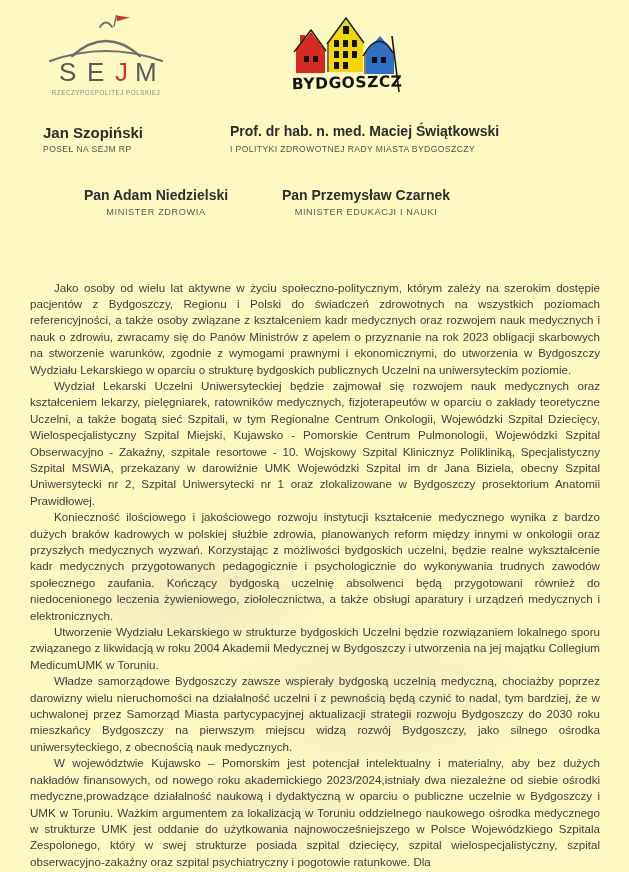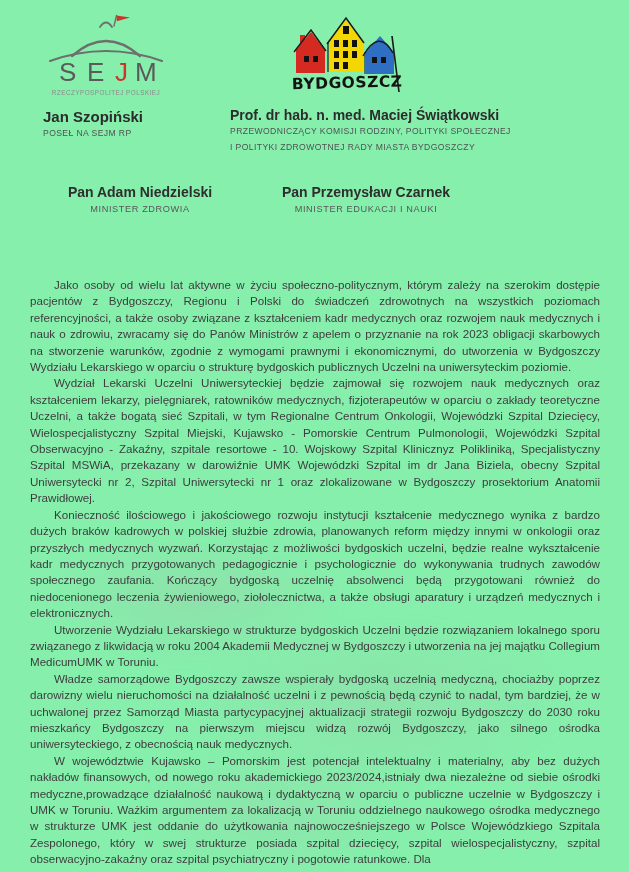--- a/index.html
+++ b/index.html
@@ -1,33 +1,33 @@
 <!DOCTYPE html>
 <html lang="pl"><head>
 <meta charset="utf-8">
 <style>
   html,body { margin:0; padding:0; background:#ffffff; }
   .page {
-    position:relative; width:629px; height:872px; background:#86efac;
+    position:relative; width:629px; height:872px; background:#fef9c3;
     font-family:"Liberation Sans", sans-serif; overflow:hidden;
     color:#3d3d3d;
   }
   
   .header { display:flex; padding-top:14px; position:relative; z-index:1; }
   .hcol-left  { margin-left:43px; width:187px; }
   .hcol-right { width:370px; }
   .logo-sejm { display:block; margin-left:2px; }
   .logo-byd  { display:block; margin-left:62px; }
-  .sender-name  { font-size:15px; font-weight:bold; color:#2c2c2c; margin-top:8px; line-height:18px; }
+  .sender-name  { font-size:15px; font-weight:bold; color:#2c2c2c; margin-top:24px; line-height:18px; }
   .hcol-right .sender-name { font-size:14px; }
   .sender-role  { font-size:8.6px; color:#515151; letter-spacing:0.4px; line-height:11.5px; margin-top:2px; }
   
   .recipients { position:relative; height:54px; margin-top:30px; z-index:1; }
   .recipient  { position:absolute; text-align:center; width:240px; }
-  .recipient.left  { left:20px; }
+  .recipient.left  { left:36px; }
   .recipient.right { left:246px; }
   .recipient-name  { font-size:14px; font-weight:bold; color:#2e2e2e; line-height:18px; }
   .recipient-title { font-size:9.2px; color:#575757; letter-spacing:0.6px; margin-top:3px; }
   
   .letter-body {
     position:relative; z-index:1;
     margin:40px 29px 0 30px;
     font-size:11.6px; line-height:16.4px;
     text-align:justify; color:#3d3d3d;
   }
@@ -103,21 +103,20 @@
           <path d="M74 38 L88 22 L102 38 L102 60 L74 60 Z" fill="#2e6fc4"></path>
           <path d="M71 42 Q87 14 101 39" fill="none" stroke="#1a1a1a" stroke-width="1.4"></path>
           <line x1="73" y1="38" x2="73" y2="60" stroke="#1a1a1a" stroke-width="1.1"></line>
           <rect x="80" y="43" width="5" height="6" fill="#111"></rect>
           <rect x="89" y="43" width="5" height="6" fill="#111"></rect>
         </g>
         <line x1="100" y1="22" x2="107" y2="78" stroke="#1a1a1a" stroke-width="1.6"></line>
         <text x="0" y="75" font-size="15.5" font-weight="bold" fill="#141414" letter-spacing="0.5" font-family="DejaVu Sans, sans-serif" transform="rotate(-1.5 10 72)">BYDGOSZCZ</text>
       </svg>
       <div class="sender-name">Prof. dr hab. n. med. Maciej Świątkowski</div>
-      <div class="sender-role">PRZEWODNICZĄCY KOMISJI RODZINY, POLITYKI SPOŁECZNEJ</div>
       <div class="sender-role" style="margin-top:4px">I POLITYKI ZDROWOTNEJ RADY MIASTA BYDGOSZCZY</div>
     </div>
   </div>
 
   <div class="recipients">
     <div class="recipient left">
       <div class="recipient-name">Pan Adam Niedzielski</div>
       <div class="recipient-title">MINISTER ZDROWIA</div>
     </div>
     <div class="recipient right">

